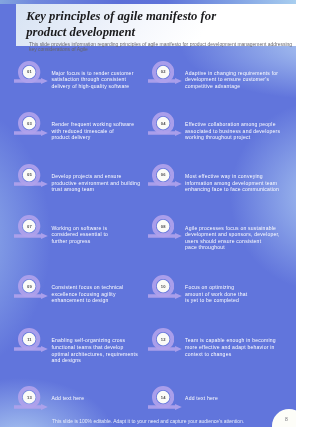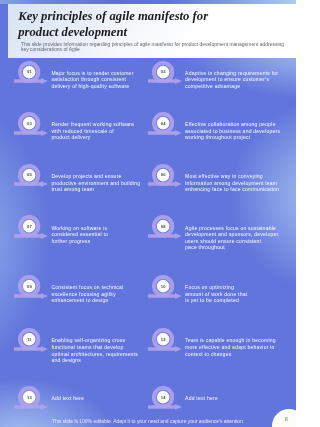--- a/index.html
+++ b/index.html
@@ -14,21 +14,21 @@
   .bg-glow-a{background:radial-gradient(ellipse 96px 62px at 20px 440px,rgba(170,198,241,1) 0%,rgba(170,198,241,0) 100%);}
   .bg-glow-b{background:radial-gradient(ellipse 92px 95px at 322px 196px,rgba(166,194,240,1) 0%,rgba(166,194,240,0) 100%);}
   .bg-glow-c{background:radial-gradient(ellipse 95px 135px at -44px 238px,rgba(152,182,236,1) 0%,rgba(152,182,236,0) 100%);}
   .bg-glow-d{background:radial-gradient(ellipse 150px 56px at 330px 44px,rgba(175,202,242,1) 0%,rgba(175,202,242,0) 100%);}
 
   
   .topbar{position:absolute;left:0;top:0;width:296px;height:4px;
           background:linear-gradient(90deg,#83a5de 0%,#7088dd 12%,#5c6fd8 40%,#5f73d9 56%,#7f9fe3 78%,#a8ceef 100%);}
 
   
-  .header{position:absolute;left:8px;top:4px;width:296px;height:54px;
+  .header{position:absolute;left:16px;top:4px;width:296px;height:42px;
           background:linear-gradient(128deg,#d7e3f3 0%,#e5ecf8 22%,#f6f8fd 44%,#ffffff 64%,#ffffff 100%);}
   .title{position:absolute;left:10.2px;top:3.9px;width:210px;
          font-family:"Liberation Serif",serif;font-style:italic;font-weight:bold;
          font-size:12.7px;line-height:16.4px;color:#1b1b1d;letter-spacing:0;}
   .subtitle{position:absolute;left:12.9px;top:37.6px;width:268px;
             font-size:4.99px;line-height:5.4px;color:#65656c;letter-spacing:0;}
 
   
   .item{position:absolute;}
   .badge{position:absolute;left:0;top:0;width:22.3px;height:22.3px;}

